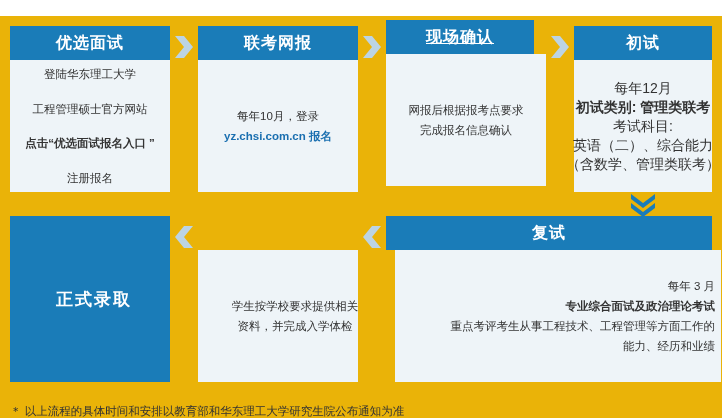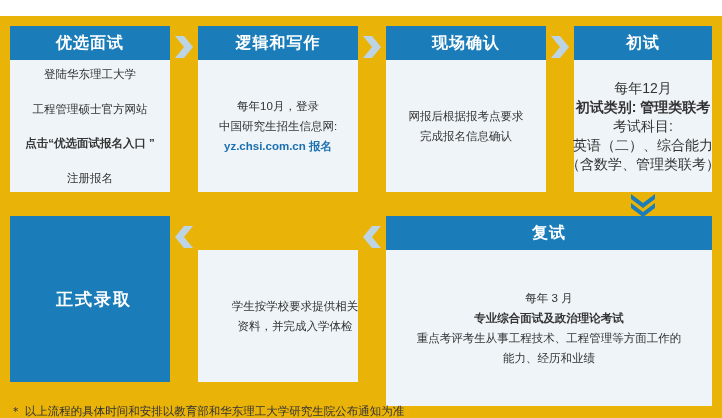--- a/index.html
+++ b/index.html
@@ -96,36 +96,35 @@
     <span class="ln">注册报名</span>
   </div>
 
   <div class="chev" style="left:175px; top:20px;">
     <svg width="18" height="22" viewBox="0 0 18 22">
       <path d="M0 0 L9 11 L0 22 L5 22 L14 11 L5 0 Z" fill="#bcd4e4"></path>
       <path d="M4 0 L13 11 L4 22 L9 22 L18 11 L9 0 Z" fill="#bcd4e4"></path>
     </svg>
   </div>
 
-  <div class="hdr" style="left:198px; top:10px; width:160px; height:34px;">逻辑和写作</div>
+  <div class="hdr" style="left:198px; top:10px; width:160px; height:34px;">联考网报</div>
   <div class="body" style="left:198px; top:44px; width:160px; height:132px;">
     <span class="ln">每年10月，登录</span>
-    <span class="ln">中国研究生招生信息网:</span>
     <span class="ln blue">yz.chsi.com.cn 报名</span>
   </div>
 
   <div class="chev" style="left:363px; top:20px;">
     <svg width="18" height="22" viewBox="0 0 18 22">
       <path d="M0 0 L9 11 L0 22 L5 22 L14 11 L5 0 Z" fill="#bcd4e4"></path>
       <path d="M4 0 L13 11 L4 22 L9 22 L18 11 L9 0 Z" fill="#bcd4e4"></path>
     </svg>
   </div>
 
-  <div class="hdr" style="left:386px; top:10px; width:160px; height:34px;">现场确认</div>
-  <div class="body" style="left:386px; top:44px; width:160px; height:132px;">
+  <div class="hdr" style="left:386px; top:4px; width:148px; height:34px;text-decoration:underline;">现场确认</div>
+  <div class="body" style="left:386px; top:38px; width:160px; height:132px;">
     <span class="ln">网报后根据报考点要求</span>
     <span class="ln">完成报名信息确认</span>
   </div>
 
   <div class="chev" style="left:551px; top:20px;">
     <svg width="18" height="22" viewBox="0 0 18 22">
       <path d="M0 0 L9 11 L0 22 L5 22 L14 11 L5 0 Z" fill="#bcd4e4"></path>
       <path d="M4 0 L13 11 L4 22 L9 22 L18 11 L9 0 Z" fill="#bcd4e4"></path>
     </svg>
   </div>
@@ -161,21 +160,21 @@
   </div>
 
   <div class="chev" style="left:363px; top:210px;">
     <svg width="18" height="22" viewBox="0 0 18 22">
       <path d="M18 0 L9 11 L18 22 L13 22 L4 11 L13 0 Z" fill="#bcd4e4"></path>
       <path d="M14 0 L5 11 L14 22 L9 22 L0 11 L9 0 Z" fill="#bcd4e4"></path>
     </svg>
   </div>
 
   <div class="hdr" style="left:386px; top:200px; width:326px; height:34px;">复试</div>
-  <div class="body" style="left:386px; top:234px; width:326px; height:156px;">
+  <div class="body" style="left:395px; top:234px; width:326px; height:132px;align-items:flex-end;">
     <span class="ln">每年 3 月</span>
     <span class="ln bold">专业综合面试及政治理论考试</span>
     <span class="ln">重点考评考生从事工程技术、工程管理等方面工作的</span>
     <span class="ln">能力、经历和业绩</span>
   </div>
 
   <div class="footnote">＊ 以上流程的具体时间和安排以教育部和华东理工大学研究生院公布通知为准</div>
 
 </div>
 

